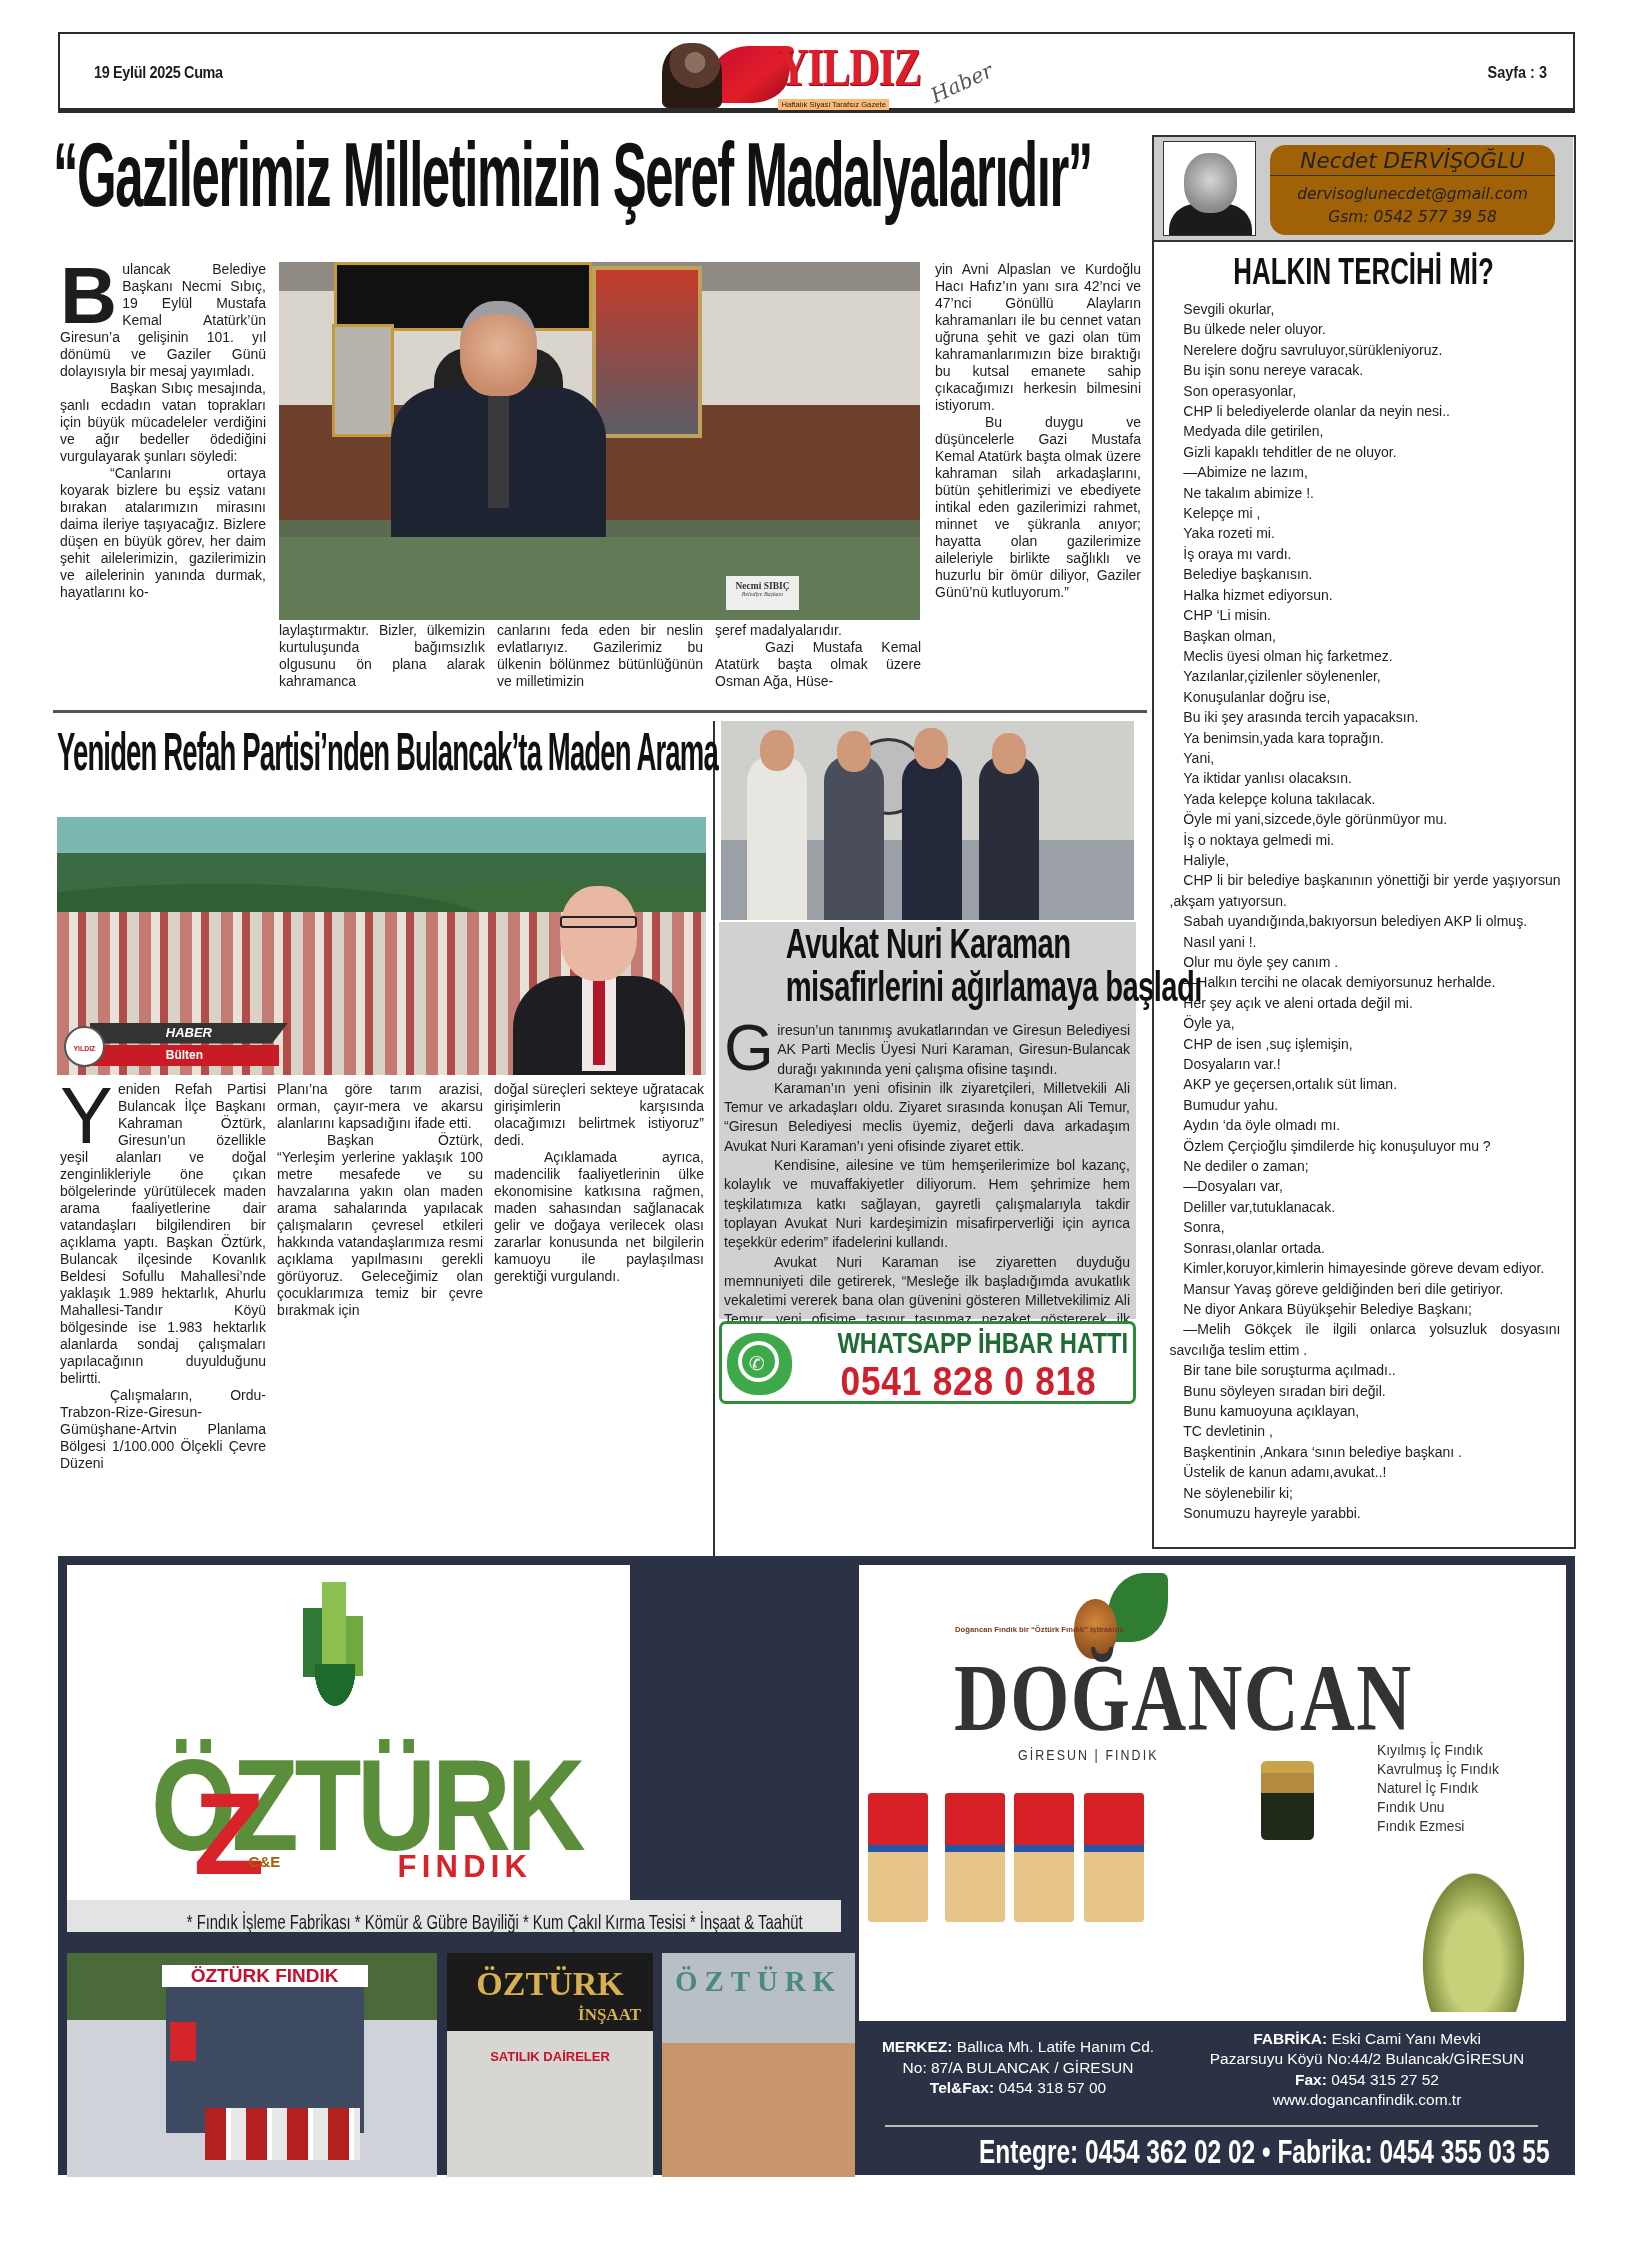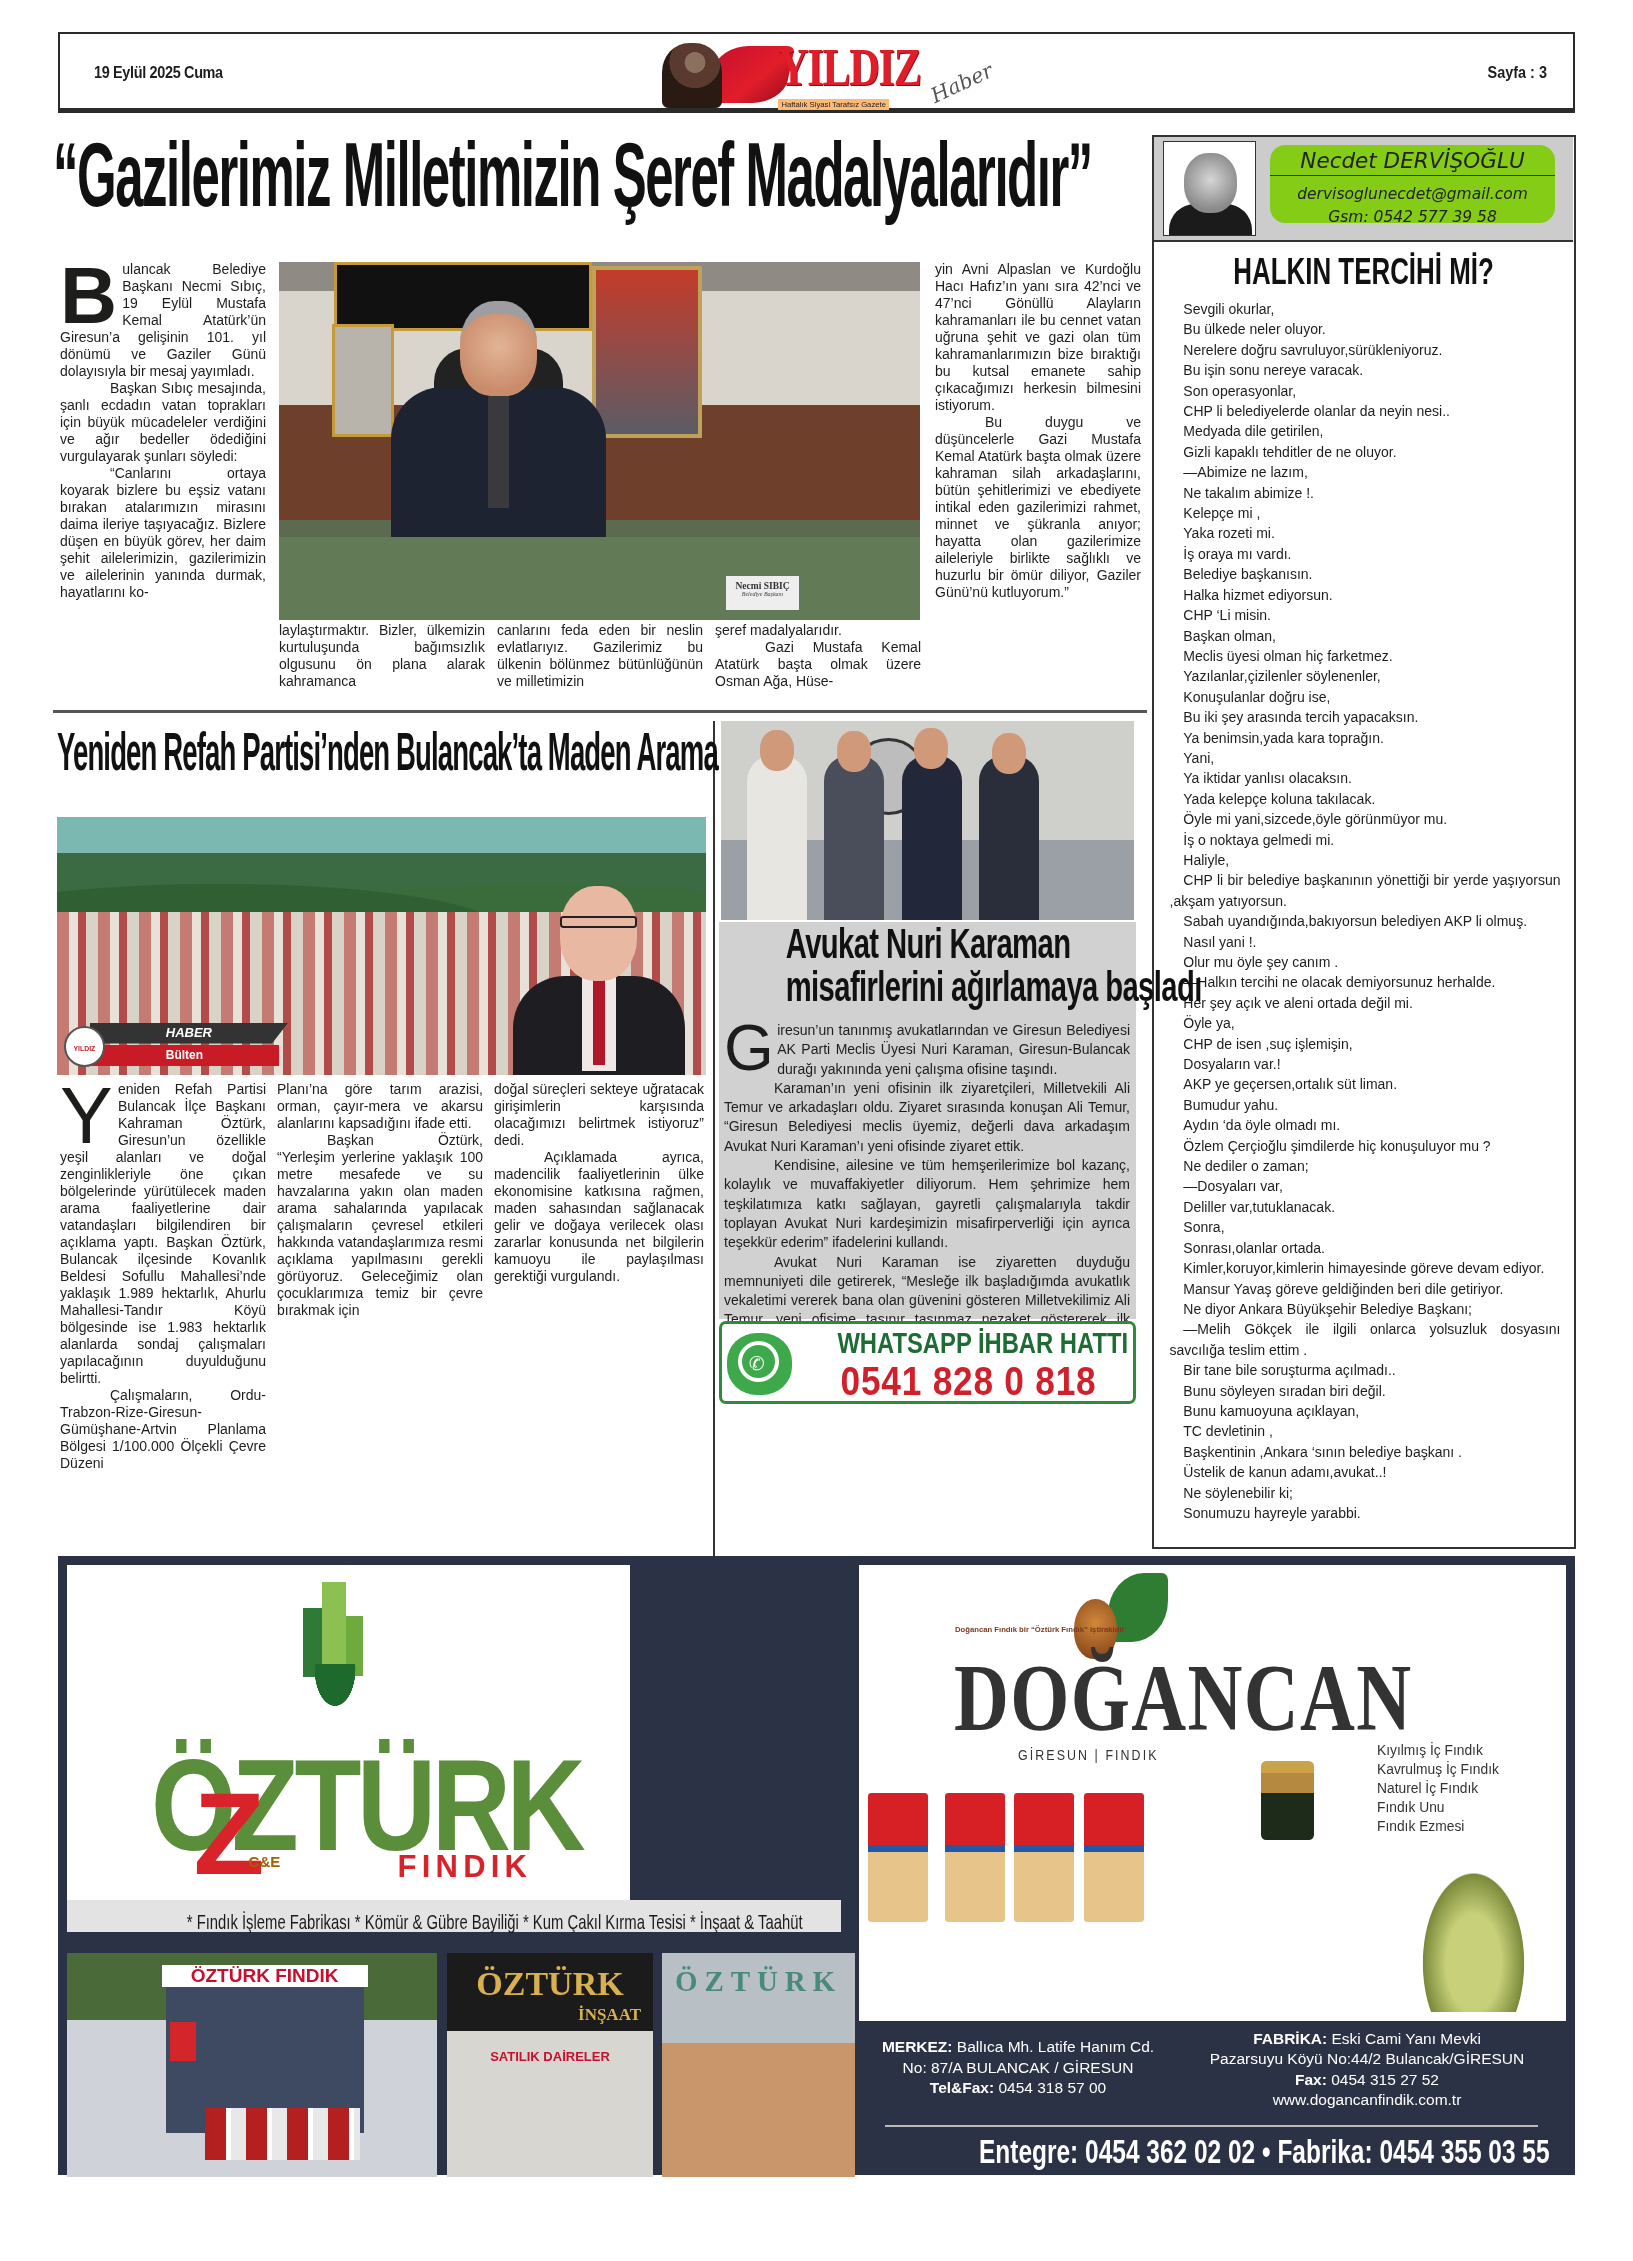--- a/index.html
+++ b/index.html
@@ -42,21 +42,21 @@
 #nameplate .t{font-size:6px;font-style:italic;color:#444}
 
 .vline{background:#333;width:1.7px}
 .hline{background:#555;height:2.6px}
 
 #columnist{left:1152px;top:135px;width:424px;height:1414px;border:2.6px solid #333}
 #col-head{left:0;top:0;width:419px;height:105px;background:#ccc;border-bottom:2.6px solid #333}
 #col-photo{left:8.6px;top:4.3px;width:93px;height:95px;background:#fff;border:0.9px solid #333;overflow:hidden}
 #col-photo .face{left:20.6px;top:10.3px;width:53px;height:60px;background:radial-gradient(circle at 50% 45%,#d6d6d6,#8a8a8a 70%);border-radius:45%}
 #col-photo .coat{left:5.2px;top:62px;width:83px;height:34px;background:#1b1b1b;border-radius:26px 26px 0 0}
-#col-card{left:116px;top:7.7px;width:285px;height:78px;background:#84cc16;border-radius:15.5px;text-align:center}
+#col-card{left:116px;top:7.7px;width:285px;height:90px;background:#a16207;border-radius:15.5px;text-align:center}
 #col-name{left:0;top:3.4px;width:100%;font-size:21.5px;font-style:italic;font-family:"DejaVu Sans",sans-serif;color:#222;border-bottom:1.7px solid #333;padding-bottom:1.7px;margin:0}
 #col-email{top:40px;left:0;width:100%;font-style:italic;font-size:15.5px;font-family:"DejaVu Sans",sans-serif;color:#222}
 #col-gsm{top:63px;left:0;width:100%;font-style:italic;font-size:15.5px;font-family:"DejaVu Sans",sans-serif;color:#222}
 #col-title{left:0;top:114px;width:419px;text-align:center;font-size:36px;font-weight:bold;transform:scaleX(.72);letter-spacing:0px;color:#111}
 #col-body{left:15.5px;top:162px;width:391px;font-size:14px;line-height:20.4px;color:#1d1d1b}
 #col-body div{padding-left:13.8px;text-indent:0}
 
 #headline2{left:57px;top:725px;width:653px;font-size:53px;font-weight:bold;letter-spacing:-1.7px;white-space:nowrap;transform:scaleX(.52);transform-origin:left;color:#111;line-height:1}
 #photo2{left:57px;top:817px;width:649px;height:258px;overflow:hidden;background:linear-gradient(#7cb8b2 0 14%,#3a6b42 14% 34%,#b0746a 34% 100%)}
 #photo2 .hills{left:0;top:34px;width:649px;height:77px;background:radial-gradient(ellipse at 25% 100%,#2f5f32 40%,transparent 41%),radial-gradient(ellipse at 75% 100%,#3a6b3a 40%,transparent 41%)}

